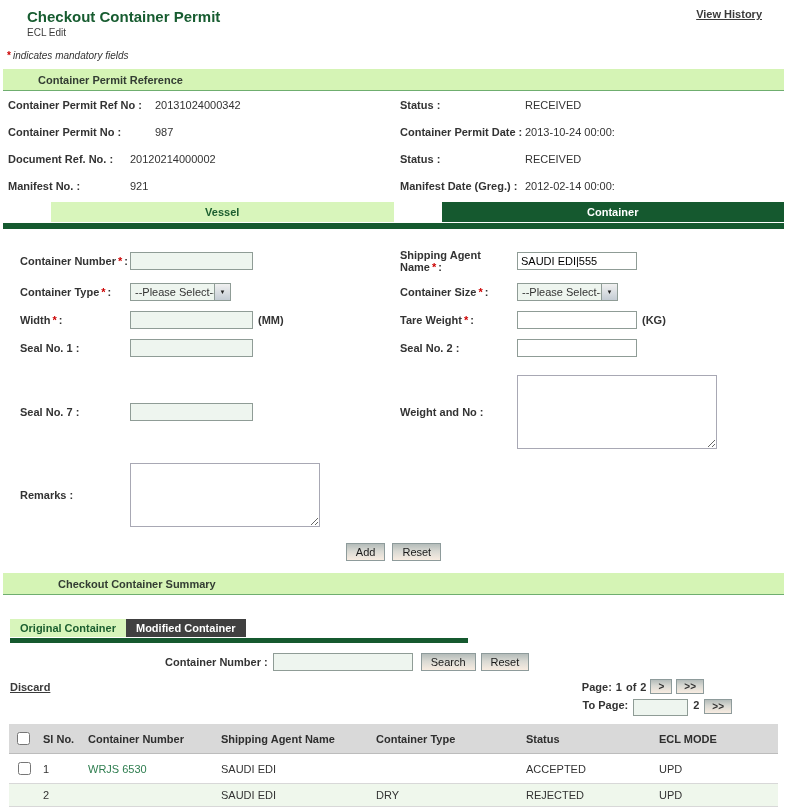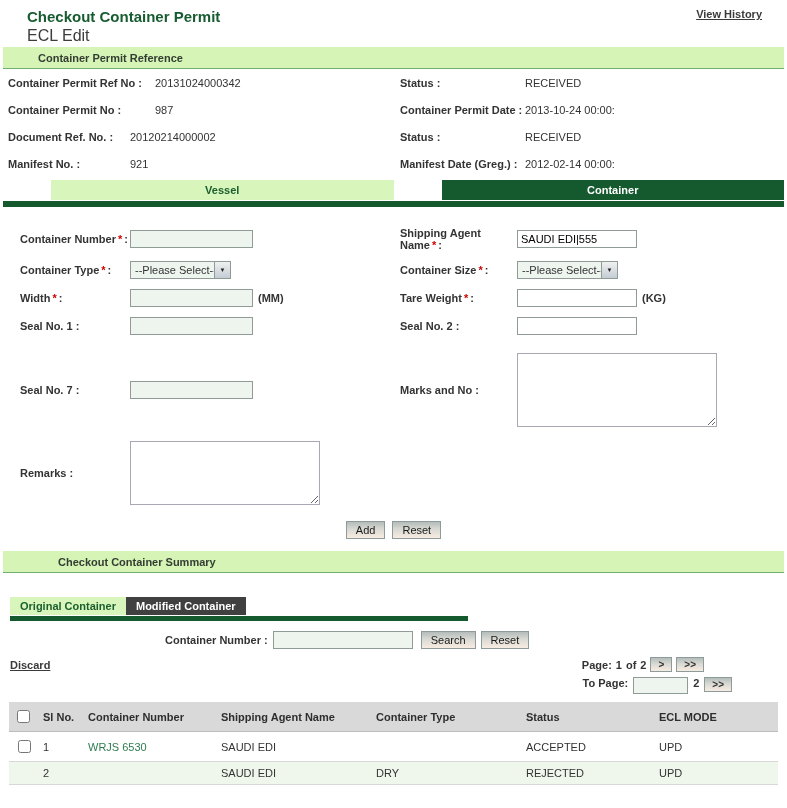--- a/index.html
+++ b/index.html
@@ -3,21 +3,21 @@
 <meta charset="utf-8">
 <style>
   * { box-sizing: border-box; }
   html,body { margin:0; padding:0; background:#fff; }
   body { font-family:"Liberation Sans", sans-serif; font-size:11px; color:#333; }
   .page { width:787px; min-height:808px; position:relative; background:#fff; }
 
   
   .top-row { display:flex; justify-content:space-between; align-items:flex-start; padding:8px 25px 0 27px; }
   .title { font-size:15px; font-weight:bold; color:#175c30; margin:0; }
-  .subtitle { font-size:16px; color:#3c3c3c; margin-top:2px; }
+  .subtitle { font-size:10px; color:#3c3c3c; margin-top:2px; }
   .view-history { font-weight:bold; text-decoration:underline; color:#3a3a3a; cursor:pointer; }
   .mandatory-note { padding:12px 0 6px 5px; font-style:italic; font-size:10px; color:#333; }
   .star { color:#c00; font-style:normal; font-weight:bold; margin:0 2px; }
 
   
   .section-bar { margin:2px 3px 0; background:#d5f4b5; border-bottom:1px solid #6fae6f;
                  font-weight:bold; color:#333d33; padding:5px 0 4px 35px; }
   .section-bar.summary { padding-left:55px; }
 
   
@@ -98,20 +98,21 @@
 
 <div class="page">
 
   <div class="top-row">
     <div>
       <div class="title">Checkout Container Permit</div>
       <div class="subtitle">ECL Edit</div>
     </div>
     <a class="view-history">View History</a>
   </div>
+  <div class="mandatory-note"><span class="star">*</span><span>indicates mandatory fields</span></div>
 
   <div class="section-bar">Container Permit Reference</div>
   <div class="ref-row">
     <span class="rl rl1">Container Permit Ref No :</span>
     <span class="rv1">20131024000342</span>
     <span class="rl rl2">Status :</span>
     <span class="rv2">RECEIVED</span>
   </div>
   <div class="ref-row">
     <span class="rl rl1">Container Permit No :</span>
@@ -191,21 +192,21 @@
         <input class="txt wide" type="text" style="">
       </div>
     </div>
 
     <div class="f-row" style="margin-top:18px;">
       <div class="f-left">
         <span class="f-label-l">Seal No. 7 :</span>
         <input class="txt" type="text" style="">
       </div>
       <div class="f-right">
-        <span class="f-label-r">Marks and No :</span>
+        <span class="f-label-r">Weight and No :</span>
         <textarea class="ta ta-marks" style=""></textarea>
       </div>
     </div>
 
     <div class="f-row" style="margin-top:14px;">
       <div class="f-left">
         <span class="f-label-l">Remarks :</span>
         <textarea class="ta ta-remarks" style=""></textarea>
       </div>
     </div>

